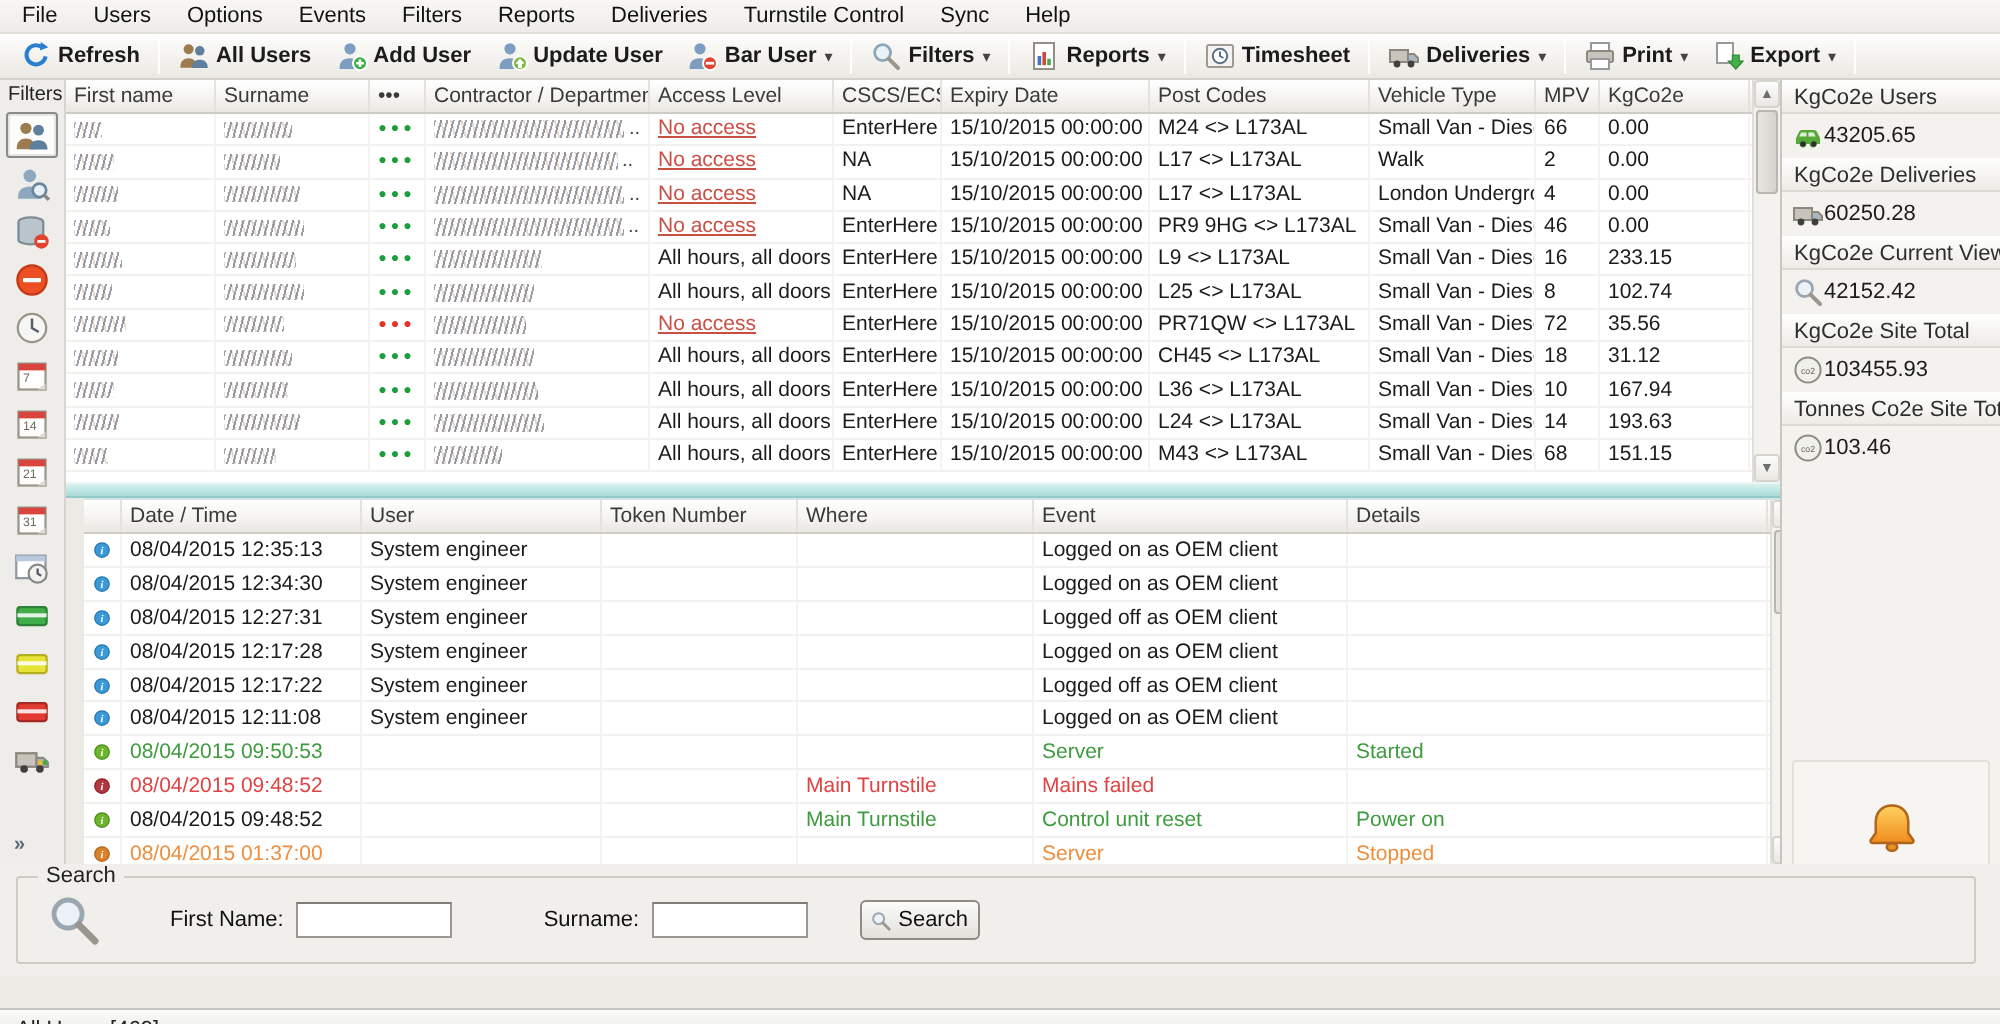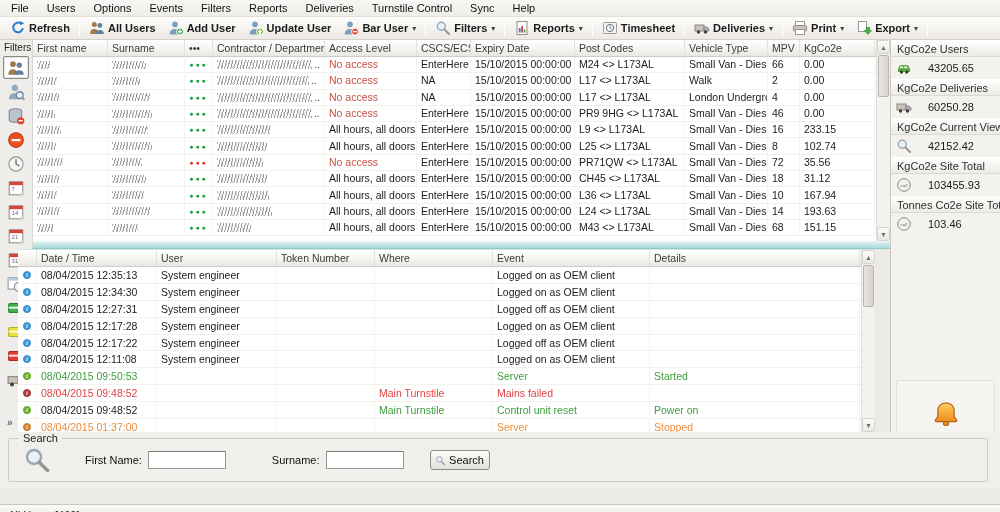--- a/index.html
+++ b/index.html
@@ -28,34 +28,34 @@
     background:#efede9; border-right:1px solid #d8d5cf; }
   .rail-title { font-size:10px; color:#222; padding:2px 0 2px 4px; }
   .ricon { width:26px; height:23px; margin:1px auto; display:flex; align-items:center; justify-content:center; }
   .ricon.sel { background:#fdfdfd; border:1px solid #8a8a8a; border-radius:2px;
     box-shadow:inset 0 0 0 1px #e8e6e0; }
   .rail-collapse { position:absolute; bottom:4px; left:7px; font-size:10px; font-weight:bold; color:#5a6a7a; }
 
   
   .tablebox { position:absolute; background:#fff; overflow:hidden; }
   .users-area { left:33px; top:40px; width:857px; height:201px; }
-  .events-area { left:18px; top:249px; width:857px; height:183px; border-top:1px solid #cfe6e5; }
+  .events-area { left:42px; top:249px; width:857px; height:183px; border-top:1px solid #cfe6e5; }
   .thead { display:flex; height:17px; background:linear-gradient(#ffffff,#f5f4f1 55%,#e9e7e2);
     border-bottom:1px solid #cfccc5; }
   .hcell { font-size:10.5px; color:#3a3a3a; padding:2px 4px; white-space:nowrap; overflow:hidden;
     border-right:1px solid #e4e2dd; flex:none; }
   .urow,.erow { display:flex; background:#fff; border-bottom:1px solid #f2f1ee; }
   .urow { height:16.3px; line-height:15px; }
   .erow { height:16.9px; line-height:16px; }
   .cell { font-size:10.5px; padding:1px 4px; white-space:nowrap; overflow:hidden;
     border-right:1px solid #f5f4f1; flex:none; display:flex; align-items:center; }
   .c-dots { justify-content:center; }
   .dots { font-size:7px; letter-spacing:2px; }
   .dots.g { color:#1d9e3c; } .dots.r { color:#e53325; }
-  .red-text { color:#c94f43; }
+  .red-text { color:#c94f43;text-decoration:underline; }
   .redact { display:inline-block; height:8px; border-radius:1px; opacity:.8;
     background:repeating-linear-gradient(105deg, rgba(55,55,70,.6) 0 1px, transparent 1px 3px),
                repeating-linear-gradient(75deg, rgba(150,90,60,.28) 0 1px, transparent 1px 5px); }
   .dept-suffix { color:#444; margin-left:2px; font-size:10px; }
   .badge { width:12px; height:12px; display:inline-flex; }
 
   
   .vscroll { position:absolute; top:0; right:0; bottom:0; width:14px;
     background:#f3f2ef; border-left:1px solid #e0ded9; }
   .sarrow { height:14px; display:flex; align-items:center; justify-content:center;
@@ -67,21 +67,21 @@
 
   
   .divider { position:absolute; left:33px; top:241px; width:857px; height:8px;
     background:linear-gradient(#d9f1f0,#a9dbd9); border-top:1px solid #e9f6f5; border-bottom:1px solid #93c9c7; }
 
   
   .right-panel { position:absolute; left:890px; top:40px; width:110px; height:392px;
     background:#f4f2ee; border-left:1px solid #c9c6bf; }
   .co2head { height:17px; padding:2px 6px; color:#2e2e2e; white-space:nowrap; overflow:hidden;
     background:linear-gradient(#fefefd,#edebe6); border-top:1px solid #fff; border-bottom:1px solid #dcd9d3; }
-  .co2val { height:22px; display:flex; align-items:center; gap:16px; padding:0 5px; }
+  .co2val { height:22px; display:flex; align-items:center; gap:0; padding:0 5px; }
   .co2icon { width:16px; height:16px; display:inline-flex; flex:none; }
   .co2num { font-size:11px; color:#1b1b1b; white-space:nowrap; }
   .panel-btn { position:absolute; left:5px; right:5px; display:flex; flex-direction:column;
     align-items:center; justify-content:center; gap:7px; background:#f7f5f2;
     border:1px solid #e3e0da; border-radius:2px; color:#2e2e2e; }
   .btn-simple { top:245px; height:88px; }
   .btn-fire { top:340px; height:88px; }
 
   
   .search-panel { position:absolute; left:0; top:432px; width:1000px; height:56px; background:#f1efeb; }

